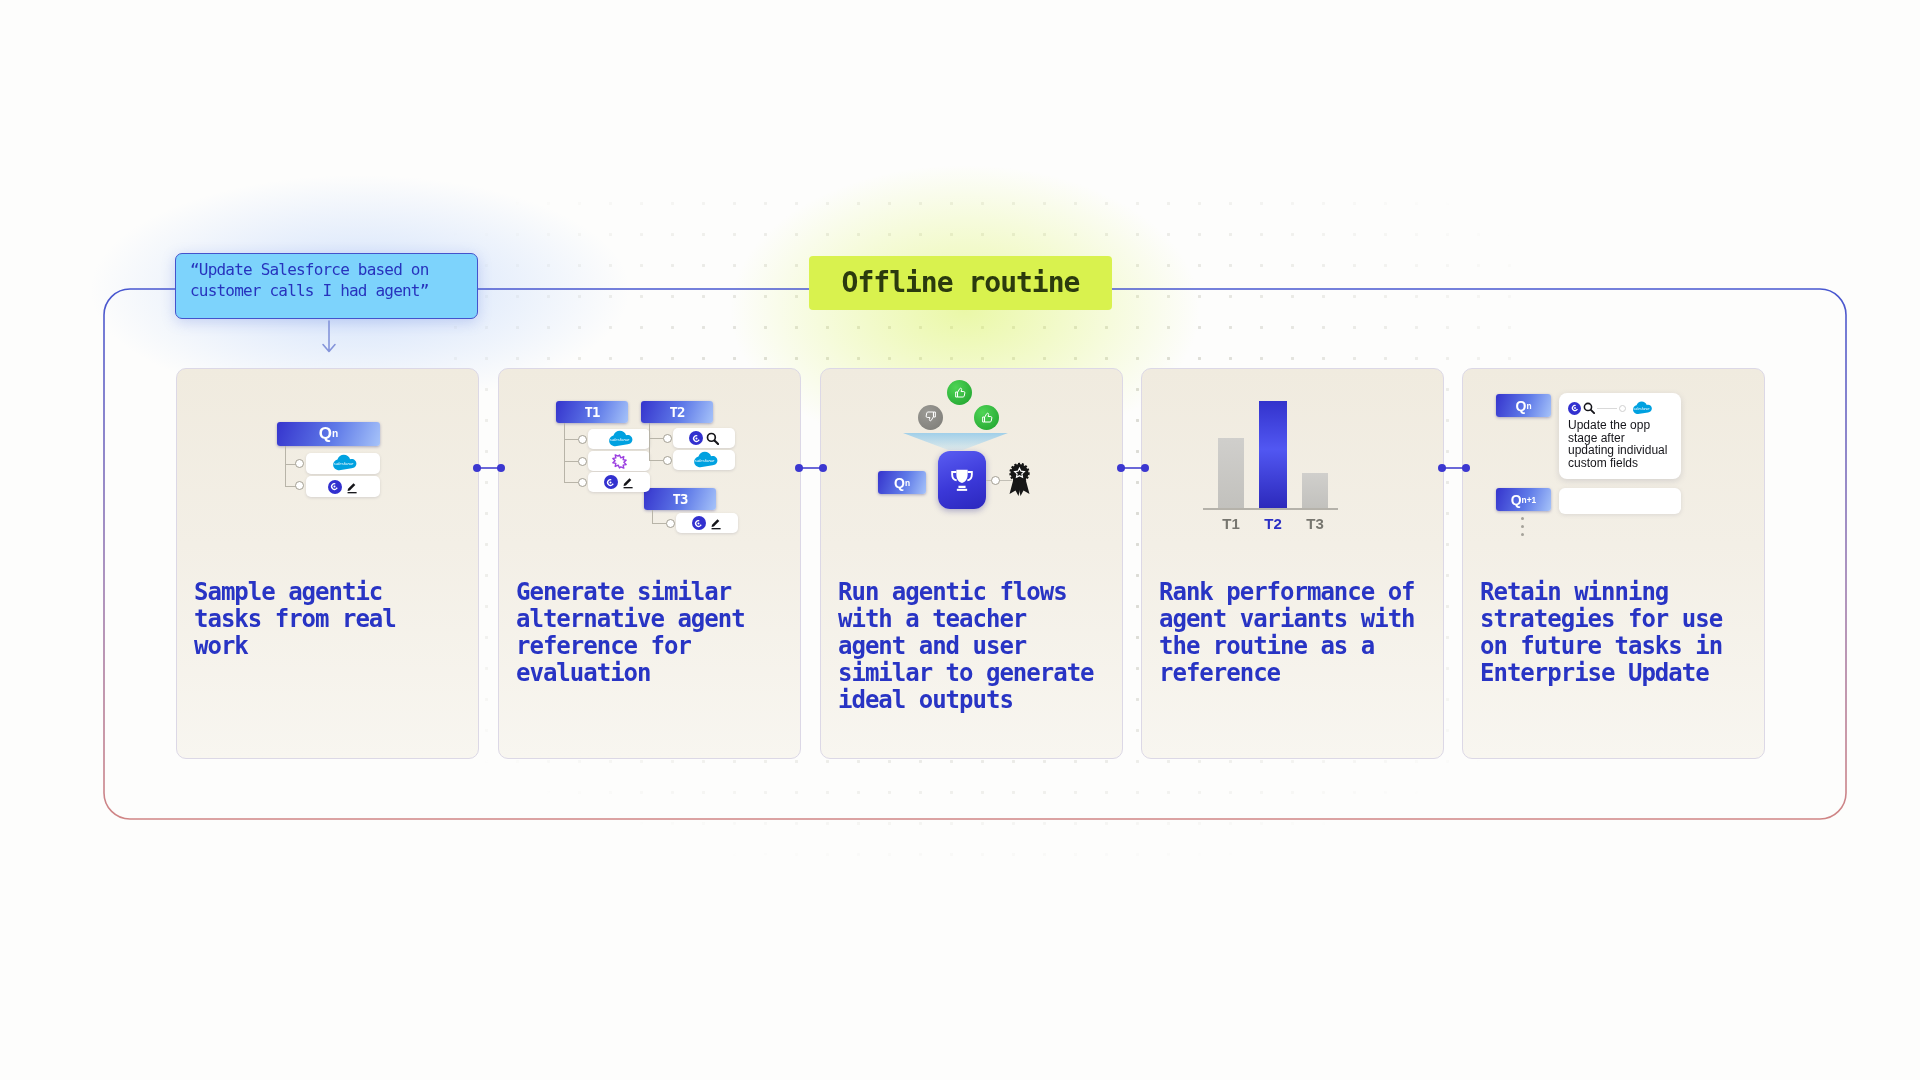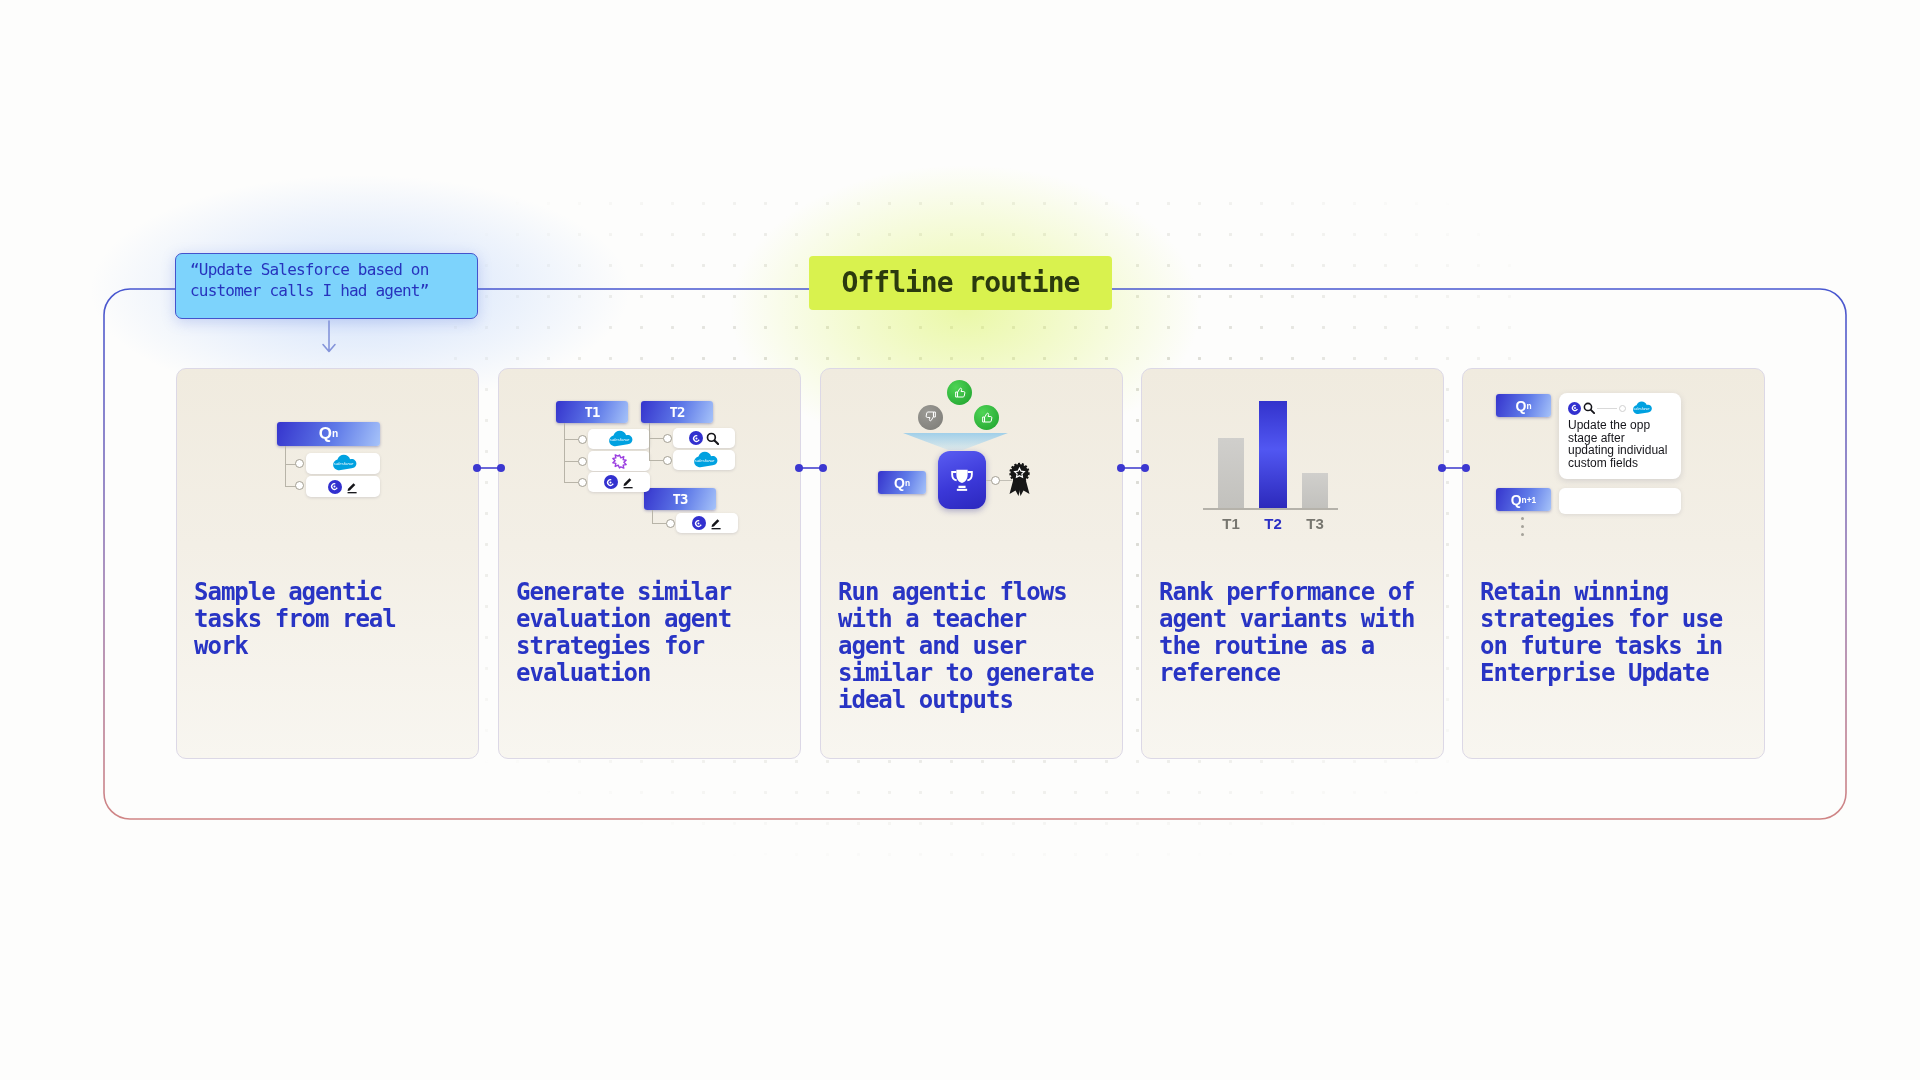--- a/index.html
+++ b/index.html
@@ -265,21 +265,21 @@
               <use href="#icon-gong-glyph"></use>
             </svg>
           </span>
         <span class="i-pencil">
             <svg width="14" height="14" viewBox="0 0 16 17" style="display:block">
               <use href="#icon-pencil"></use>
             </svg>
           </span>
       </div>
     </div>
-    <div class="card-title">Generate similar evaluation agent strategies for evaluation</div>
+    <div class="card-title">Generate similar alternative agent reference for evaluation</div>
   </div>
 
   <div class="card" style="left:820px">
     <div class="art">
       <div class="thumb green" style="left:126px;top:11px">
           <span class="i-thumb-up">
             <svg width="16" height="16" viewBox="0 0 24 24" style="display:block">
               <use href="#icon-thumb"></use>
             </svg>
           </span>

